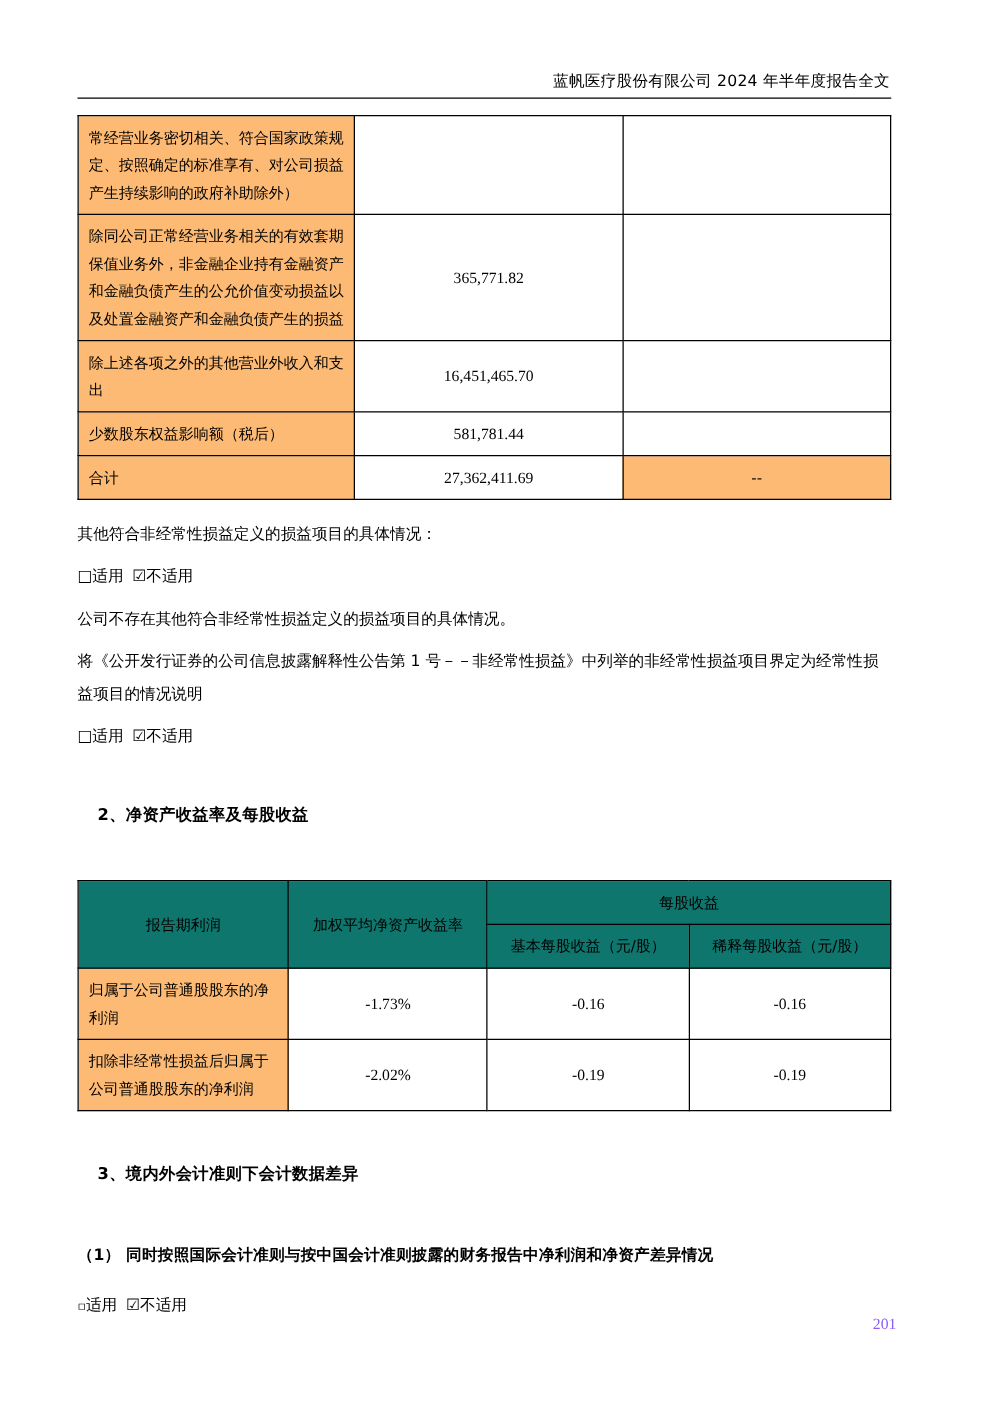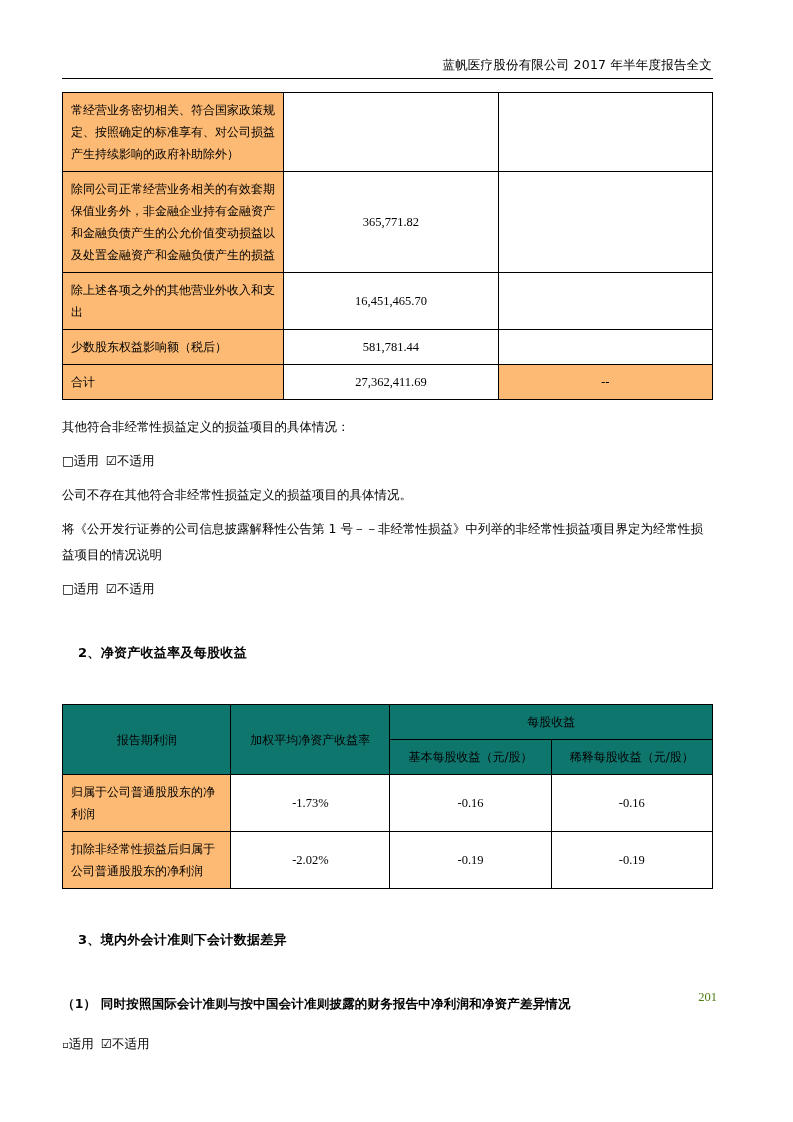--- a/index.html
+++ b/index.html
@@ -141,32 +141,32 @@
     line-height: 26px;
     white-space: nowrap;
   }
   .cbline .sep { display: inline-block; width: 7px; }
   .cbline.small-box .box-empty { font-size: 10px; }
 
   
   .page-number {
     position: absolute;
     right: 76px;
-    top: 990px;
+    top: 1052px;
     font-family: "Liberation Serif", "DejaVu Serif", serif;
     font-size: 12.5px;
-    color: #4d7c0f;
+    color: #8b5cf6;
   }
 </style>
 </head>
 <body>
 
 <div class="page">
 
-  <div class="doc-header">蓝帆医疗股份有限公司 2017 年半年度报告全文</div>
+  <div class="doc-header">蓝帆医疗股份有限公司 2024 年半年度报告全文</div>
   <div class="header-rule"></div>
 
   <div class="content">
 
     <table class="grid">
       <colgroup>
         <col class="c1">
           <col class="c2">
           <col class="c3">
       </colgroup>

